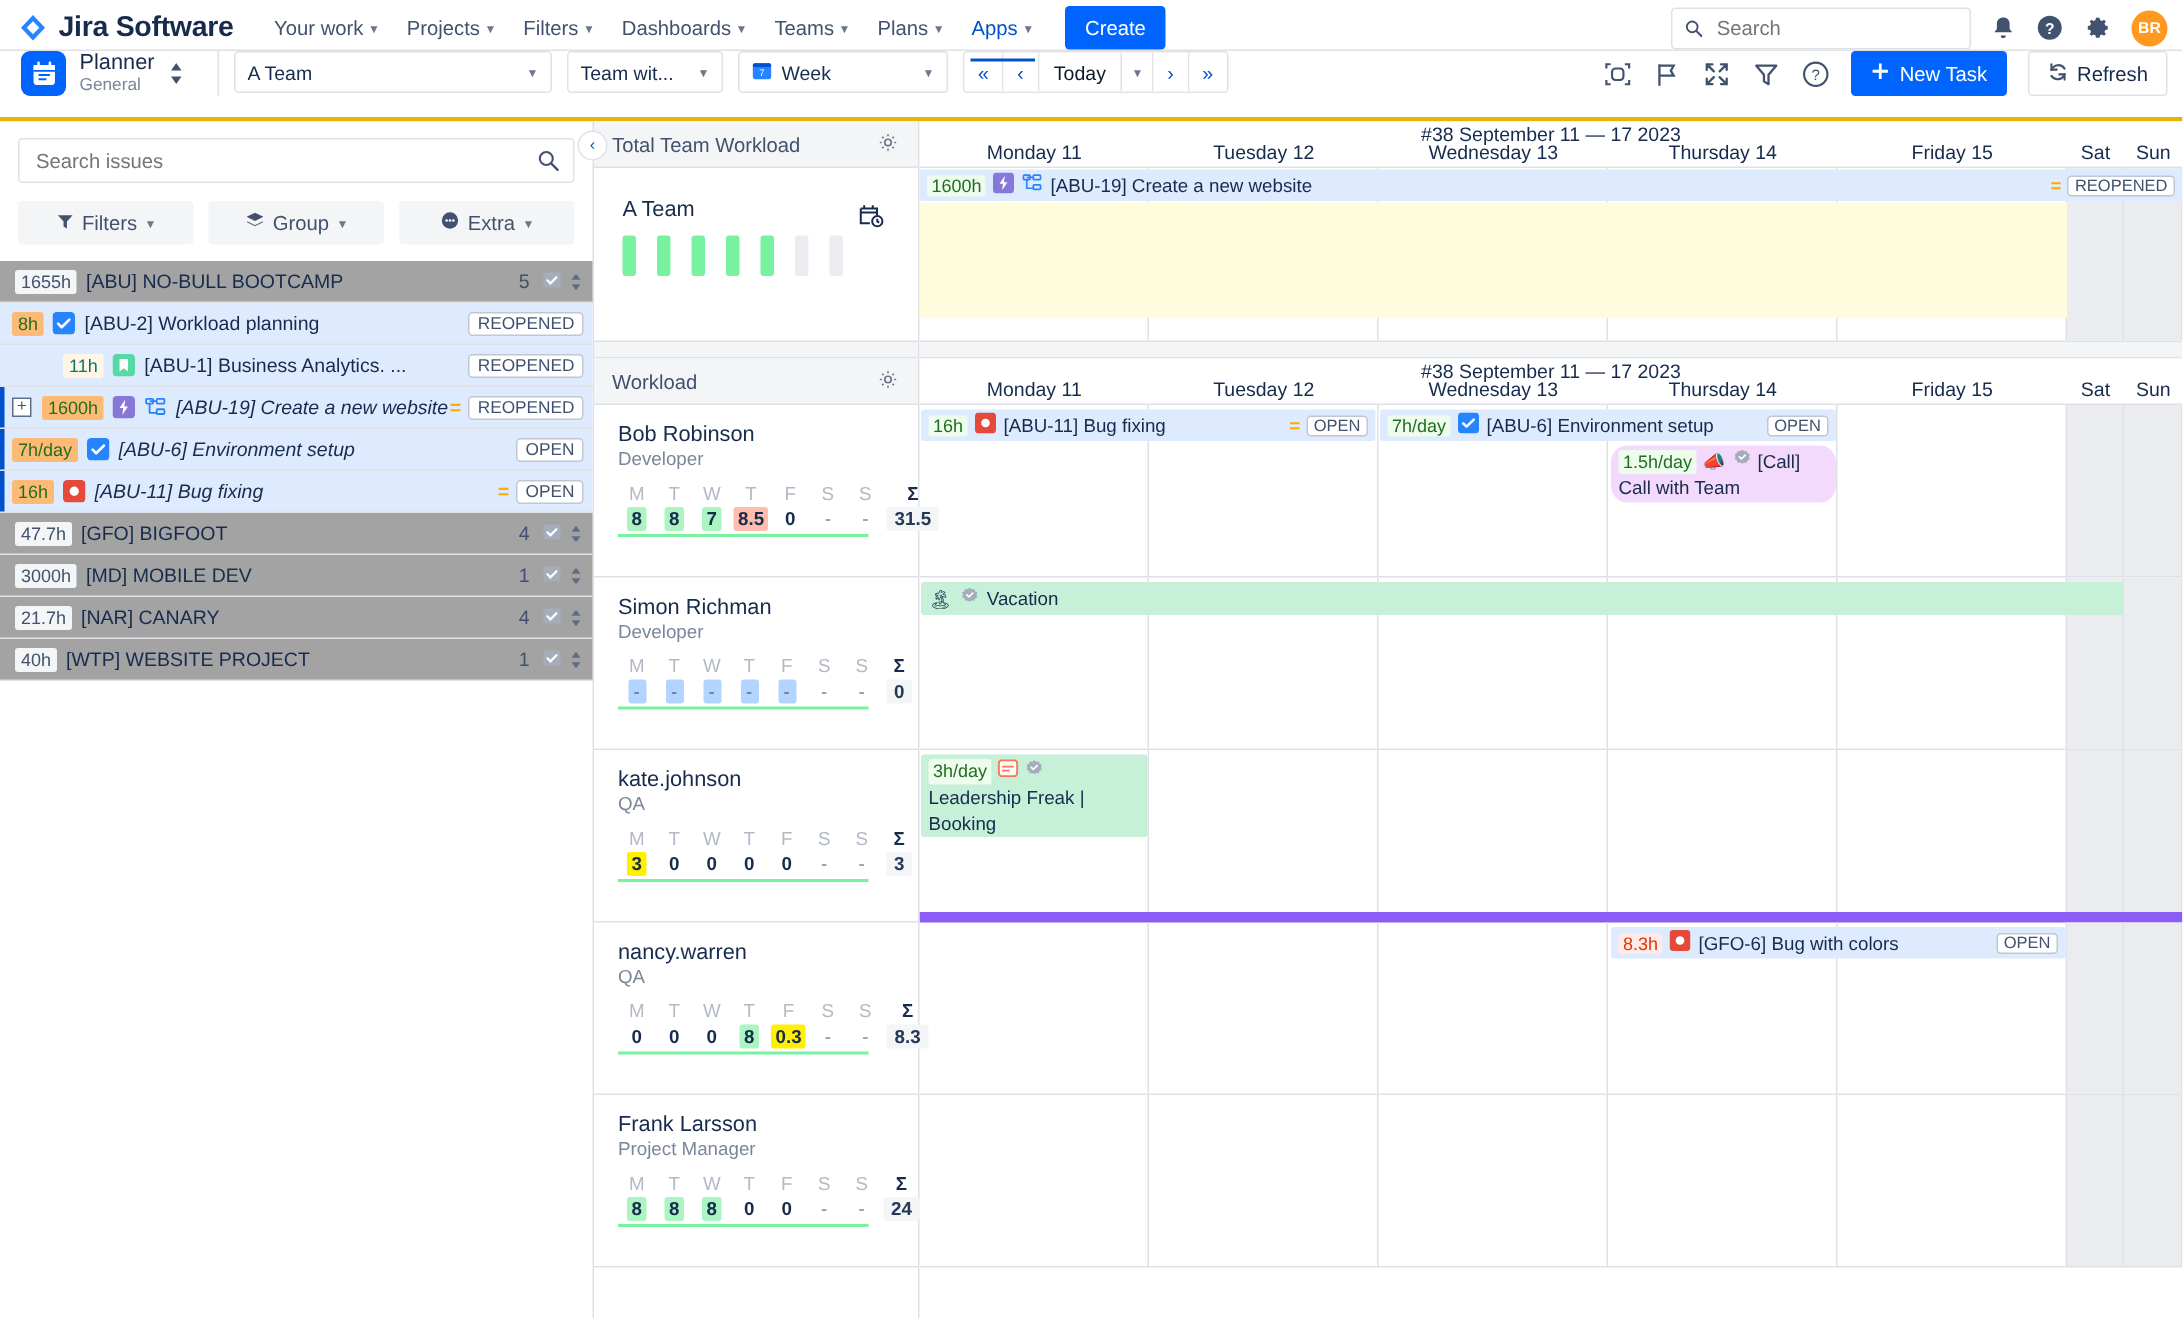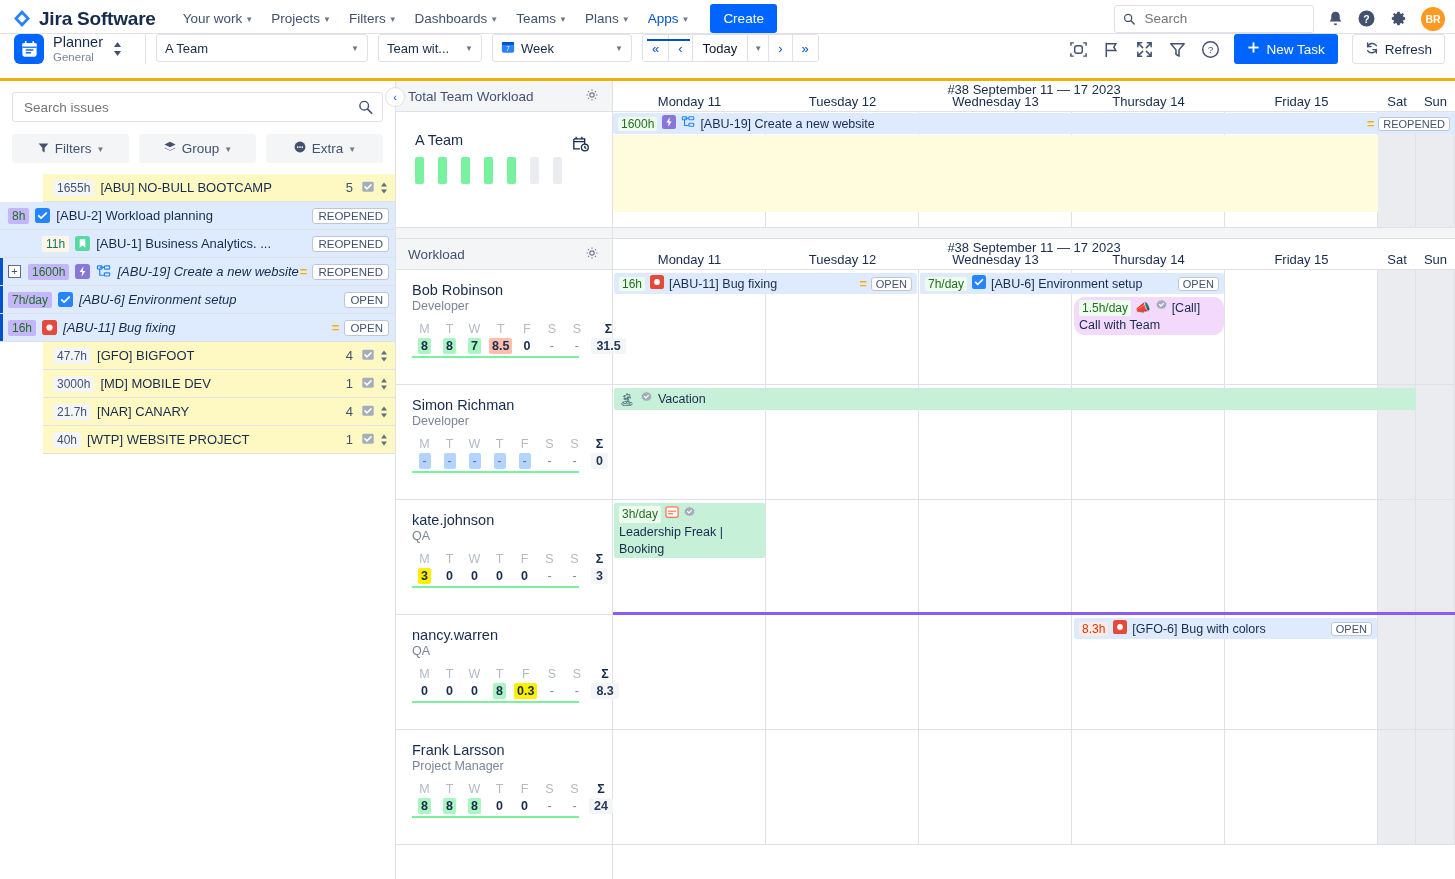--- a/index.html
+++ b/index.html
@@ -127,27 +127,27 @@
     flex: 1; height: 29px; background: #f4f5f7; border-radius: 3px;
     display: flex; align-items: center; justify-content: center; gap: 5px;
     font-size: 13.5px; color: #42526e; cursor: pointer;
   }
 
   .issue-row {
     height: 28px; display: flex; align-items: center;
     border-bottom: 1px solid #dfe1e6; padding: 0 6px 0 0; font-size: 13px;
     position: relative; white-space: nowrap;
   }
-  .issue-row.project { background: #fef9c3; padding-left: 10px; margin-left: 43px; }
+  .issue-row.project { background: #a3a3a3; padding-left: 10px; }
   .issue-row.child { background: #deebff; padding-left: 8px; }
   .issue-row.child.sel-bar::before {
     content: ""; position: absolute; left: 0; top: 0; bottom: 0; width: 3px; background: #0052cc;
   }
   .hbadge {
-    background: #c4b5fd; color: #216e21; font-size: 12px;
+    background: #fdba74; color: #216e21; font-size: 12px;
     padding: 1px 4px; border-radius: 2px; margin-right: 6px;
   }
   .hbadge.grey { background: #f4f5f7; color: #42526e; }
   .hbadge.orange { color: #0f766e; background: #fff6e6; margin-left: 34px; }
   .itext { color: #172b4d; overflow: hidden; text-overflow: ellipsis; }
   .itext.ital { font-style: italic; }
   .status-tag {
     border: 1px solid #c1c7d0; border-radius: 3px; font-size: 11.5px;
     padding: 1px 5px; color: #42526e; background: #fff; margin-left: auto;
   }
@@ -926,21 +926,21 @@
         <div class="bar green" style="left:1px;top:3px;width:802px;height:22px;">
           <span>🏝</span>
           <span><svg width="13" height="13" viewBox="0 0 16 16">
                 <path d="M8 1l1.7 1.2 2-.2.7 1.9 1.8.9-.6 2 .6 2-1.8.9-.7 1.9-2-.2L8 12.6l-1.7-1.2-2 .2-.7-1.9-1.8-.9.6-2-.6-2 1.8-.9.7-1.9 2 .2z" fill="#a5adba"></path>
                 <path d="M5.6 6.8L7.3 8.5l3.1-3.1" stroke="#fff" stroke-width="1.4" fill="none" stroke-linecap="round"></path>
               </svg></span>
           <span class="btxt">Vacation</span>
         </div>
       </div>
 
-      <div style="height:115px;position:relative;border-bottom:3px solid #8b5cf6">
+      <div style="height:115px;position:relative;border-bottom:7px solid #8b5cf6">
         <div class="gridbg">
           <div class="gcol" style="left:0;width:153px"></div>
           <div class="gcol" style="left:153px;width:153px"></div>
           <div class="gcol" style="left:306px;width:153px"></div>
           <div class="gcol" style="left:459px;width:153px"></div>
           <div class="gcol" style="left:612px;width:153px"></div>
           <div class="gcol weekend" style="left:765px;width:38px"></div>
           <div class="gcol weekend" style="left:803px;width:39px"></div>
         </div>
         <div class="bar green tall2" style="left:1px;top:3px;width:151px;">

